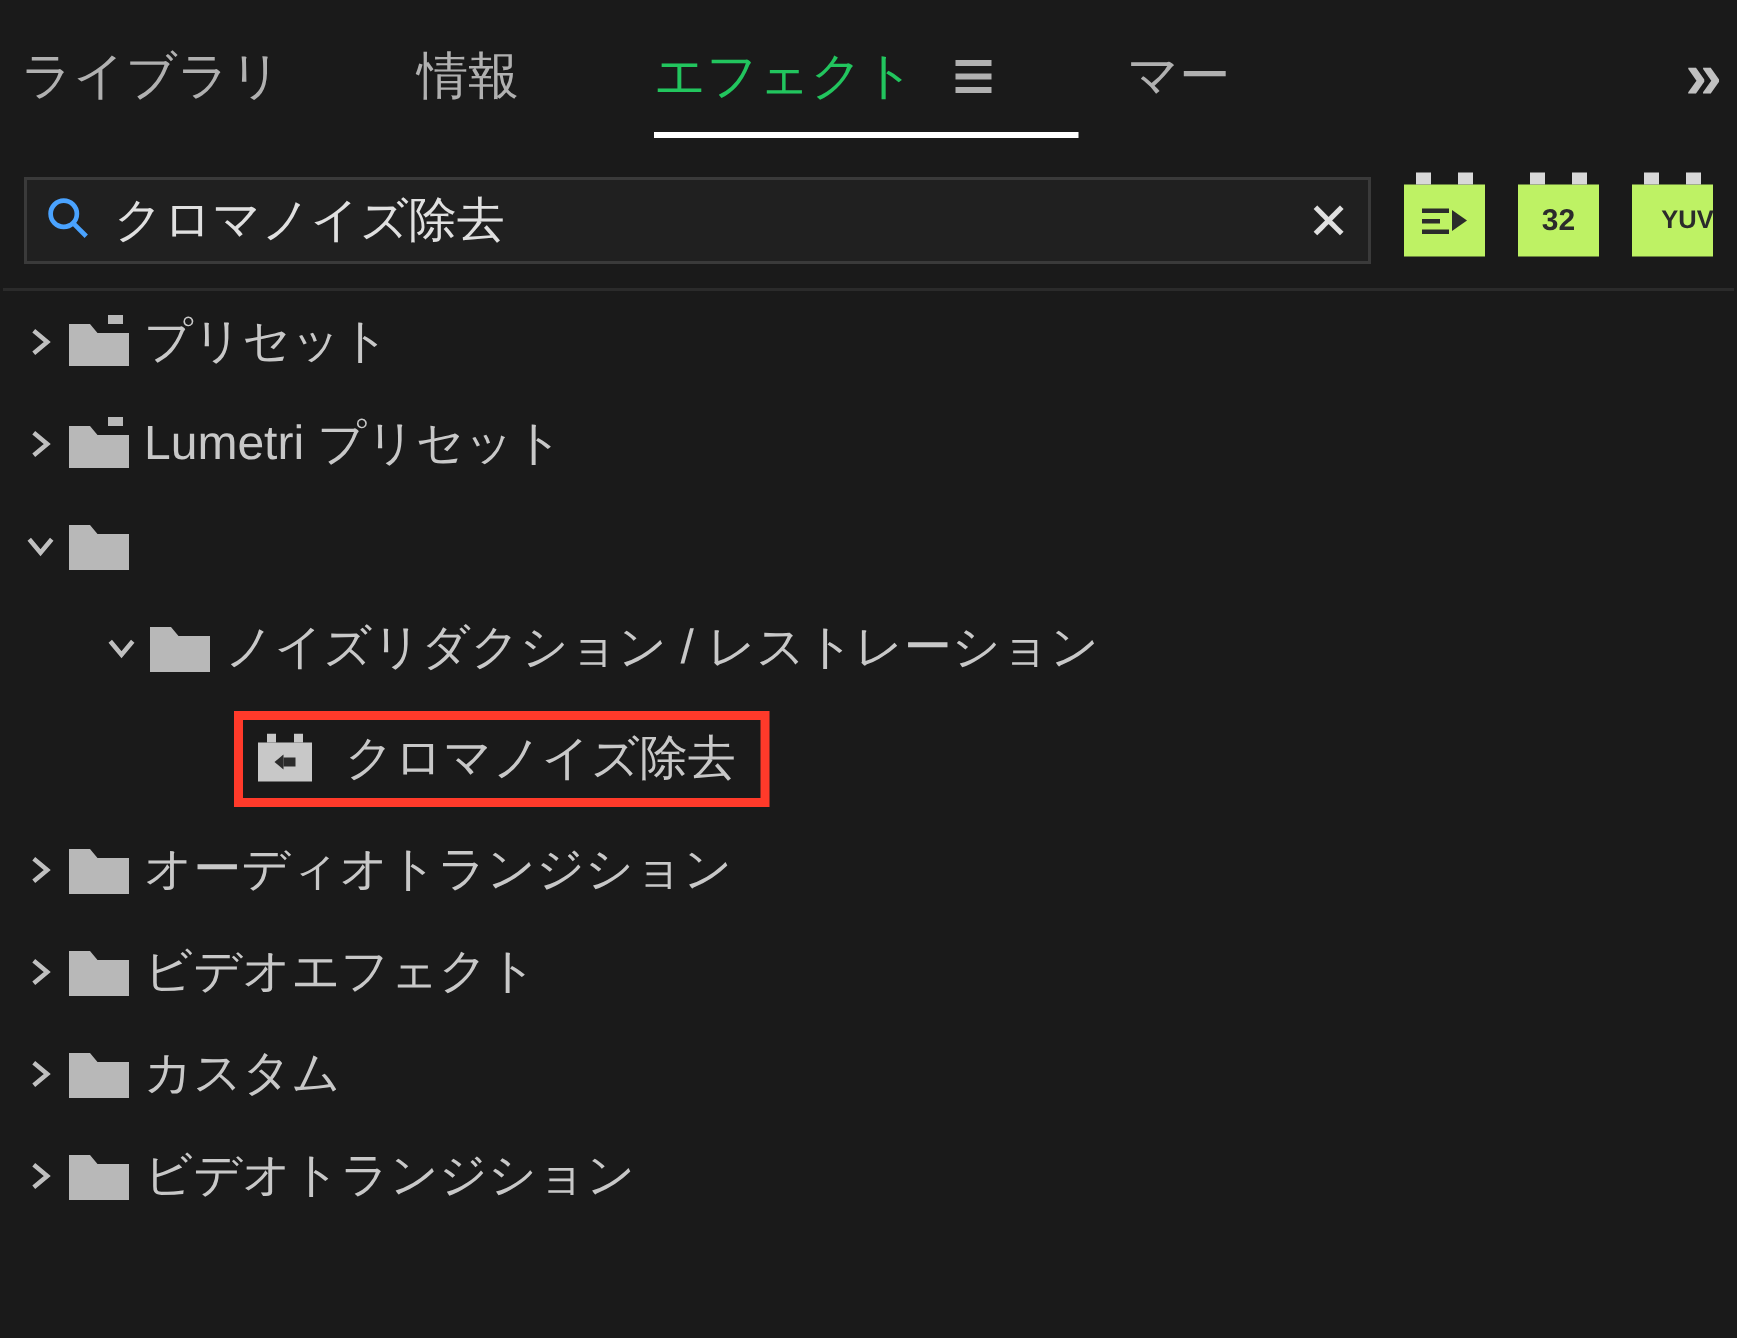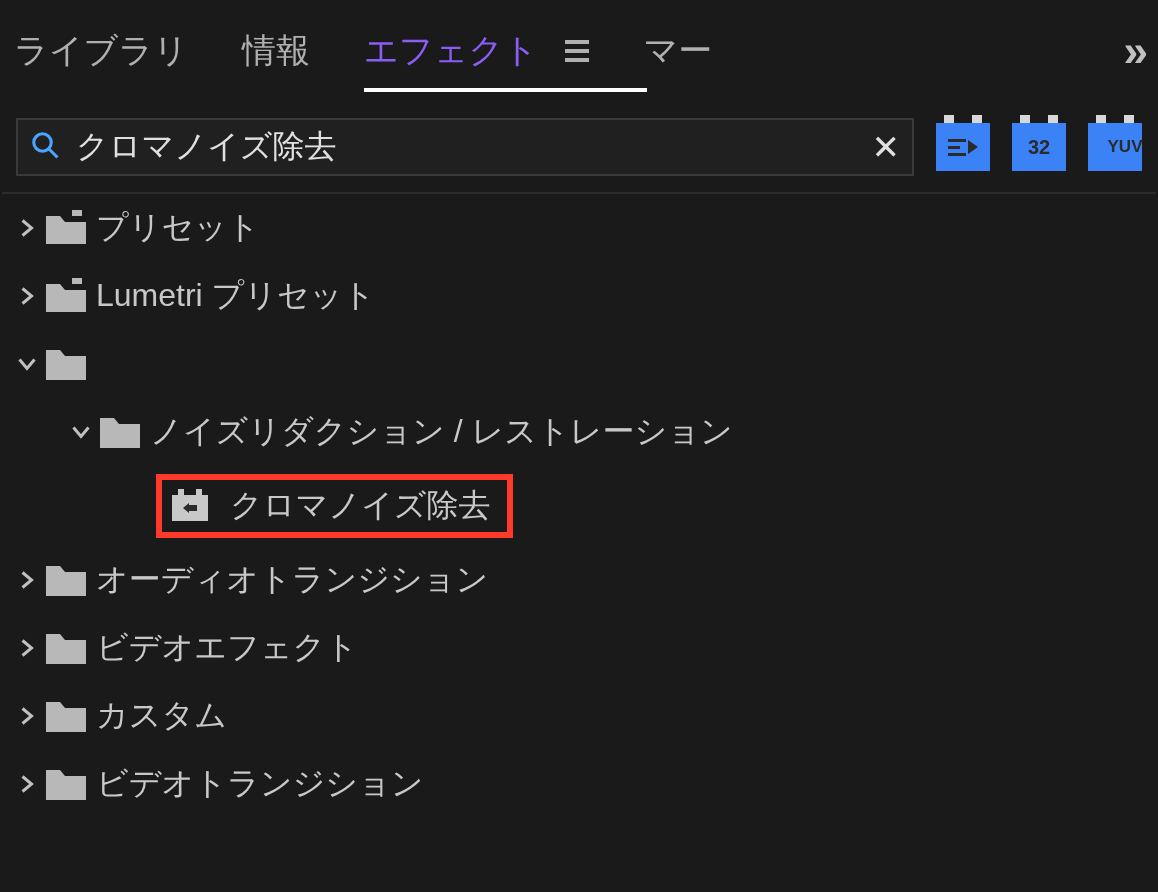--- a/index.html
+++ b/index.html
@@ -1,34 +1,34 @@
 <!DOCTYPE html>
 <html><head>
 <meta charset="utf-8">
 <style>
   * { box-sizing: border-box; margin: 0; padding: 0; font-family: 'Helvetica Neue', Arial, 'Hiragino Kaku Gothic ProN', 'Hiragino Sans', Meiryo, sans-serif; }
   body { background: #1a1a1a; width: 1158px; height: 892px; overflow: hidden; color: #c0c0c0; }
   .panel { background: #1a1a1a; width: 100%; height: 100%; display: flex; flex-direction: column; }
 
-  .tabs { display: flex; align-items: center; padding: 18px 14px 0 14px; gap: 54px; color: #b0b0b0; font-size: 34px; height: 84px; }
+  .tabs { display: flex; align-items: center; padding: 18px 14px 0 14px; gap: 90px; color: #b0b0b0; font-size: 34px; height: 84px; }
   .tab { cursor: pointer; white-space: nowrap; }
-  .tab.active { color: #8b5cf6; position: relative; }
+  .tab.active { color: #22c55e; position: relative; }
   .tab.active::after { content: ''; position: absolute; left: 0; right: -58px; bottom: -18px; height: 4px; background: #fff; }
   .tab-menu-icon { display: inline-flex; flex-direction: column; gap: 5px; margin-left: 18px; vertical-align: middle; position: relative; top: -2px; }
   .tab-menu-icon span { display:block; width: 24px; height: 4px; background: #b0b0b0; }
   .tab-last { overflow:hidden; }
   .tabs-overflow { margin-left: auto; font-size: 44px; font-weight: bold; color: #c0c0c0; letter-spacing: -4px; }
 
   .search-row { display:flex; align-items:center; padding: 34px 16px 16px 16px; gap: 22px; }
   .search-box { flex: 1; display:flex; align-items:center; background: #202020; border: 2px solid #3a3a3a; height: 58px; padding: 0 12px; }
   .search-icon svg { width: 30px; height: 30px; }
   .search-input { flex:1; background: transparent; border: none; color: #e0e0e0; font-size: 32px; padding-left: 16px; outline: none; }
   .clear-x { color: #e0e0e0; font-size: 34px; font-weight: 300; cursor:pointer; }
 
-  .badge { width: 54px; height: 48px; background: #3b82f6; position: relative; display:flex; align-items:center; justify-content:center; color:#2b2b2b; font-size: 20px; font-weight: bold; }
+  .badge { width: 54px; height: 48px; background: #bef264; position: relative; display:flex; align-items:center; justify-content:center; color:#2b2b2b; font-size: 20px; font-weight: bold; }
   .badge::before, .badge::after { content:''; position:absolute; top:-8px; width:10px; height:8px; background:#d8d8d8; }
   .badge::before { left:8px; }
   .badge::after { right:8px; }
   .badge svg { width: 30px; height: 22px; }
 
   .tree { flex:1; border: 2px solid #2b2b2b; border-left:none; border-right:none; border-bottom:none; font-size: 32px; color:#c8c8c8; overflow:hidden; margin: 0 2px; }
   .tree-row { display:flex; align-items:center; height: 68px; padding-left: 16px; gap: 8px; border-bottom: 1px solid transparent; }
   .tree-row.indent-1 { padding-left: 70px; }
   .tree-row.indent-2 { padding-left: 154px; }
   .chev { width: 18px; height: 18px; display:inline-flex; align-items:center; justify-content:center; color:#c0c0c0; }

